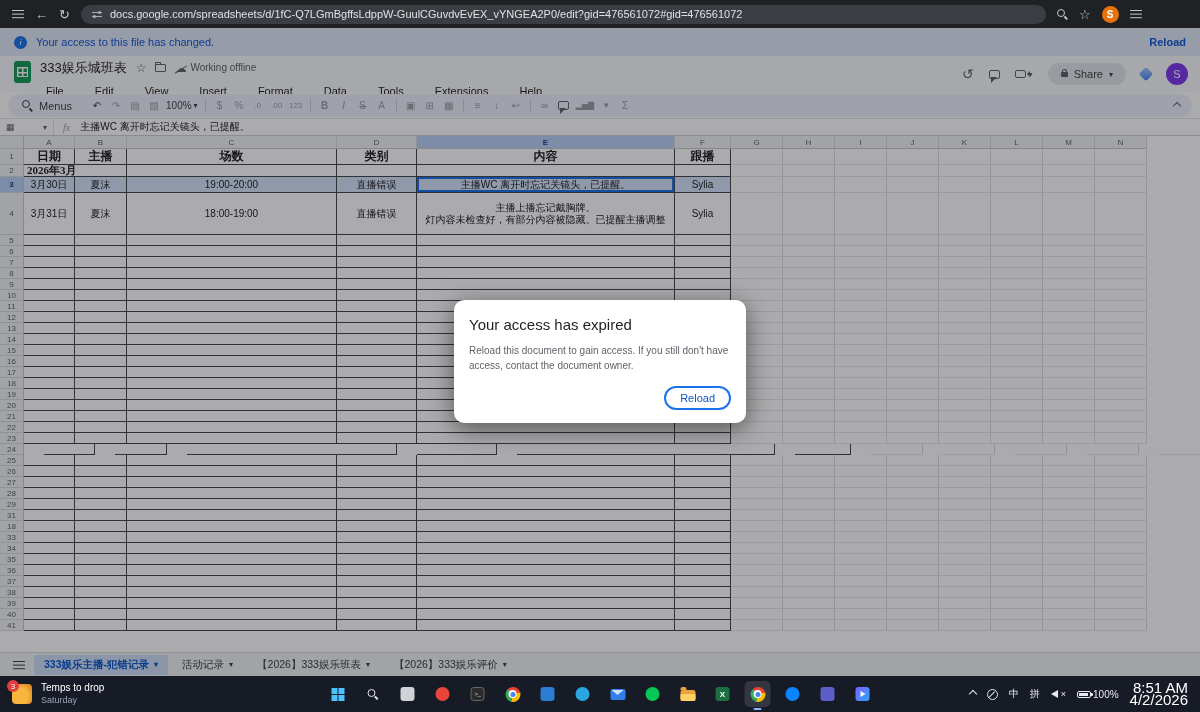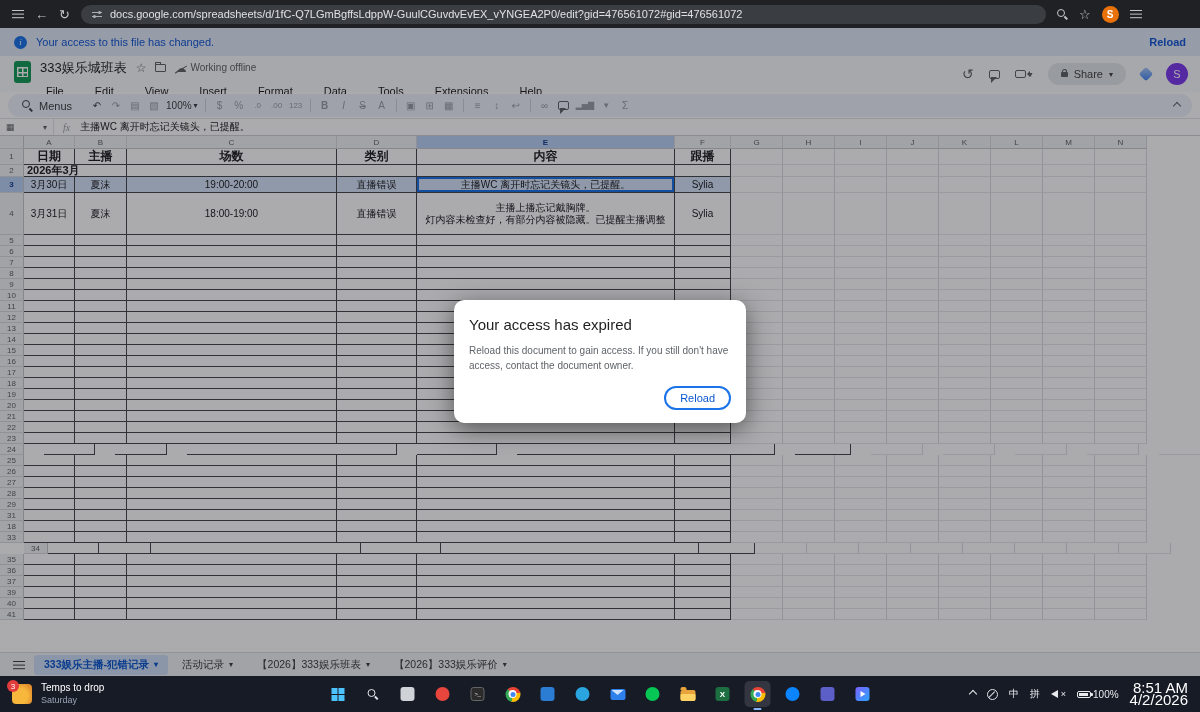--- a/index.html
+++ b/index.html
@@ -317,21 +317,21 @@
           <div class="g-cell c-light" style="width: 52px;"></div>
           <div class="g-cell c-light" style="width: 52px;"></div>
           <div class="g-cell c-light" style="width: 52px;"></div>
           <div class="g-cell c-light" style="width: 52px;"></div>
           <div class="g-cell c-light" style="width: 52px;"></div>
           <div class="g-cell c-light" style="width: 52px;"></div>
           <div class="g-cell c-light" style="width: 52px;"></div>
         </div>
         <div class="g-row" style="height: 12px;">
           <div class="g-gut">2</div>
-          <div class="g-cell c-dark c-month" style="width: 103px;">2026年3月</div>
+          <div class="g-cell c-dark c-month" style="width: 103px; font-family: Liberation Serif, serif;">2026年3月</div>
           <div class="g-cell c-dark" style="width: 210px;"></div>
           <div class="g-cell c-dark" style="width: 80px;"></div>
           <div class="g-cell c-dark" style="width: 258px;"></div>
           <div class="g-cell c-dark" style="width: 56px;"></div>
           <div class="g-cell c-light" style="width: 52px;"></div>
           <div class="g-cell c-light" style="width: 52px;"></div>
           <div class="g-cell c-light" style="width: 52px;"></div>
           <div class="g-cell c-light" style="width: 52px;"></div>
           <div class="g-cell c-light" style="width: 52px;"></div>
           <div class="g-cell c-light" style="width: 52px;"></div>
@@ -842,21 +842,21 @@
           <div class="g-cell c-dark" style="width: 56px;"></div>
           <div class="g-cell c-light" style="width: 52px;"></div>
           <div class="g-cell c-light" style="width: 52px;"></div>
           <div class="g-cell c-light" style="width: 52px;"></div>
           <div class="g-cell c-light" style="width: 52px;"></div>
           <div class="g-cell c-light" style="width: 52px;"></div>
           <div class="g-cell c-light" style="width: 52px;"></div>
           <div class="g-cell c-light" style="width: 52px;"></div>
           <div class="g-cell c-light" style="width: 52px;"></div>
         </div>
-        <div class="g-row" style="height: 11px; padding-left: 24px;">
+        <div class="g-row" style="height: 11px;">
           <div class="g-gut">34</div>
           <div class="g-cell c-dark" style="width: 51px;"></div>
           <div class="g-cell c-dark" style="width: 52px;"></div>
           <div class="g-cell c-dark" style="width: 210px;"></div>
           <div class="g-cell c-dark" style="width: 80px;"></div>
           <div class="g-cell c-dark" style="width: 258px;"></div>
           <div class="g-cell c-dark" style="width: 56px;"></div>
           <div class="g-cell c-light" style="width: 52px;"></div>
           <div class="g-cell c-light" style="width: 52px;"></div>
           <div class="g-cell c-light" style="width: 52px;"></div>
@@ -895,20 +895,37 @@
           <div class="g-cell c-light" style="width: 52px;"></div>
           <div class="g-cell c-light" style="width: 52px;"></div>
           <div class="g-cell c-light" style="width: 52px;"></div>
           <div class="g-cell c-light" style="width: 52px;"></div>
           <div class="g-cell c-light" style="width: 52px;"></div>
           <div class="g-cell c-light" style="width: 52px;"></div>
           <div class="g-cell c-light" style="width: 52px;"></div>
         </div>
         <div class="g-row" style="height: 11px;">
           <div class="g-gut">37</div>
+          <div class="g-cell c-dark" style="width: 51px;"></div>
+          <div class="g-cell c-dark" style="width: 52px;"></div>
+          <div class="g-cell c-dark" style="width: 210px;"></div>
+          <div class="g-cell c-dark" style="width: 80px;"></div>
+          <div class="g-cell c-dark" style="width: 258px;"></div>
+          <div class="g-cell c-dark" style="width: 56px;"></div>
+          <div class="g-cell c-light" style="width: 52px;"></div>
+          <div class="g-cell c-light" style="width: 52px;"></div>
+          <div class="g-cell c-light" style="width: 52px;"></div>
+          <div class="g-cell c-light" style="width: 52px;"></div>
+          <div class="g-cell c-light" style="width: 52px;"></div>
+          <div class="g-cell c-light" style="width: 52px;"></div>
+          <div class="g-cell c-light" style="width: 52px;"></div>
+          <div class="g-cell c-light" style="width: 52px;"></div>
+        </div>
+        <div class="g-row" style="height: 11px;">
+          <div class="g-gut">38</div>
           <div class="g-cell c-dark" style="width: 51px;"></div>
           <div class="g-cell c-dark" style="width: 52px;"></div>
           <div class="g-cell c-dark" style="width: 210px;"></div>
           <div class="g-cell c-dark" style="width: 80px;"></div>
           <div class="g-cell c-dark" style="width: 258px;"></div>
           <div class="g-cell c-dark" style="width: 56px;"></div>
           <div class="g-cell c-light" style="width: 52px;"></div>
           <div class="g-cell c-light" style="width: 52px;"></div>
           <div class="g-cell c-light" style="width: 52px;"></div>
           <div class="g-cell c-light" style="width: 52px;"></div>

